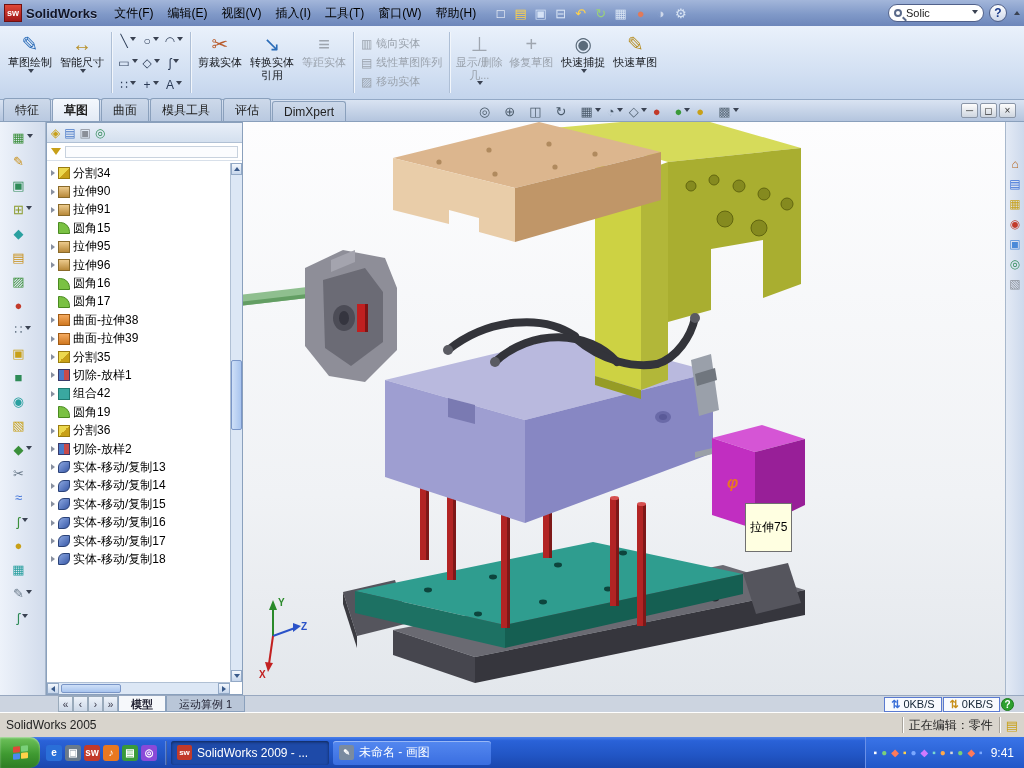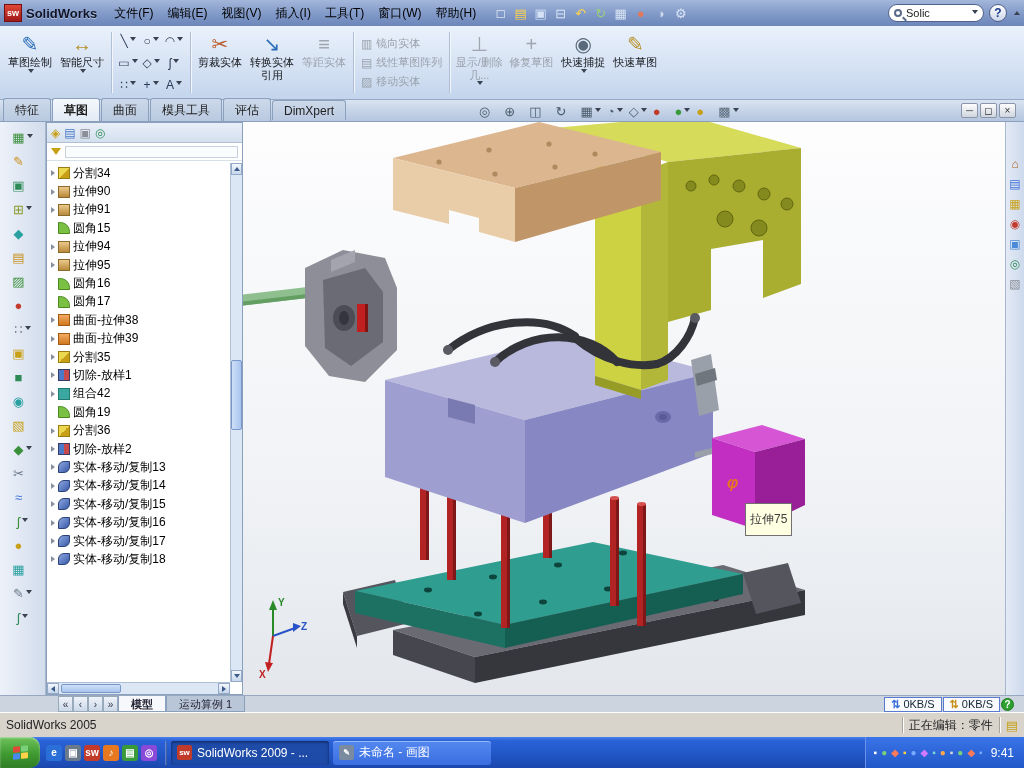--- a/index.html
+++ b/index.html
@@ -106,21 +106,21 @@
   .tri-right{ width:0;height:0;border-top:3px solid transparent;border-bottom:3px solid transparent;border-left:4px solid #3a5a8a; }
   .vs-thumb { position:absolute; top:38%; left:0; right:0; height:70px; background:linear-gradient(90deg,#cfe0f8,#a8c4ee); border:1px solid #7a96c8; border-radius:2px; }
   .hscroll { position:absolute; left:0; right:12px; bottom:0; height:12px; background:#dce7f5; border-top:1px solid #b0c0d4; display:flex; }
   .hs-btn { width:12px; display:flex; align-items:center; justify-content:center; background:linear-gradient(#f4f8fd,#c6d6ec); border:1px solid #93a9c6; }
   .hs-thumb { width:60px; margin:1px 0 1px 2px; background:linear-gradient(#cfe0f8,#a8c4ee); border:1px solid #7a96c8; border-radius:2px; }
 
   
   .viewport { position:absolute; left:243px; top:122px; width:762px; height:573px;
     background:linear-gradient(180deg,#fdfdfe 0%,#f0f2f5 65%,#e3e7ec 100%); overflow:hidden; }
   .tooltip { position:absolute; left:502px; top:381px; background:#ffffe1; border:1px solid #707070;
-    font-size:12px; color:#404040; padding:8px 4px; line-height:15px; white-space:nowrap; }
+    font-size:12px; color:#000000; padding:16px 4px; line-height:15px; white-space:nowrap; }
 
   
   .taskstrip { position:absolute; right:0; top:122px; width:19px; height:573px;
     background:linear-gradient(90deg,#e3eaf5,#cdd9ec); border-left:1px solid #a8b8cc;
     display:flex; flex-direction:column; align-items:center; gap:8px; padding-top:36px; }
   .ts-icon { font-size:12px; line-height:1; }
 
   
   .bottomrow { position:absolute; left:0; right:0; top:695px; height:17px; background:#ccd4e0;
     border-top:1px solid #98a8c0; display:flex; align-items:stretch; padding-left:58px; }
@@ -325,21 +325,21 @@
 
         <div class="rbtn">
           <span class="rico" style="color: rgb(184, 145, 43);">✎</span>
           <span class="rlabel">快速草图</span>
           <span class="caret" style="visibility: hidden;"></span>
         </div>
       </div>
   </div>
 
   <div class="cmdtabs">
-    <div style="display:flex;align-items:center">
+    <div style="display:flex;align-items:flex-end">
 
     <div class="ctab">特征</div>
         <div class="ctab active">草图</div>
         <div class="ctab">曲面</div>
         <div class="ctab">模具工具</div>
         <div class="ctab">评估</div>
         <div class="ctab">DimXpert</div>
       </div>
     <div class="headsup">
 
@@ -537,32 +537,32 @@
         </div>
 
         <div class="trow">
           <span class="twisty" style="visibility: hidden;"></span>
           <span class="ticon ic-fillet"></span>
           <span class="tlabel">圆角15</span>
         </div>
 
 
 
-        <div class="trow">
-          <span class="twisty"></span>
-          <span class="ticon ic-extrude"></span>
-          <span class="tlabel">拉伸94</span>
-        </div>
 
         <div class="trow">
           <span class="twisty"></span>
           <span class="ticon ic-extrude"></span>
           <span class="tlabel">拉伸95</span>
         </div>
 
+        <div class="trow">
+          <span class="twisty"></span>
+          <span class="ticon ic-extrude"></span>
+          <span class="tlabel">拉伸96</span>
+        </div>
 
         <div class="trow">
           <span class="twisty" style="visibility: hidden;"></span>
           <span class="ticon ic-fillet"></span>
           <span class="tlabel">圆角16</span>
         </div>
 
         <div class="trow">
           <span class="twisty" style="visibility: hidden;"></span>
           <span class="ticon ic-fillet"></span>

